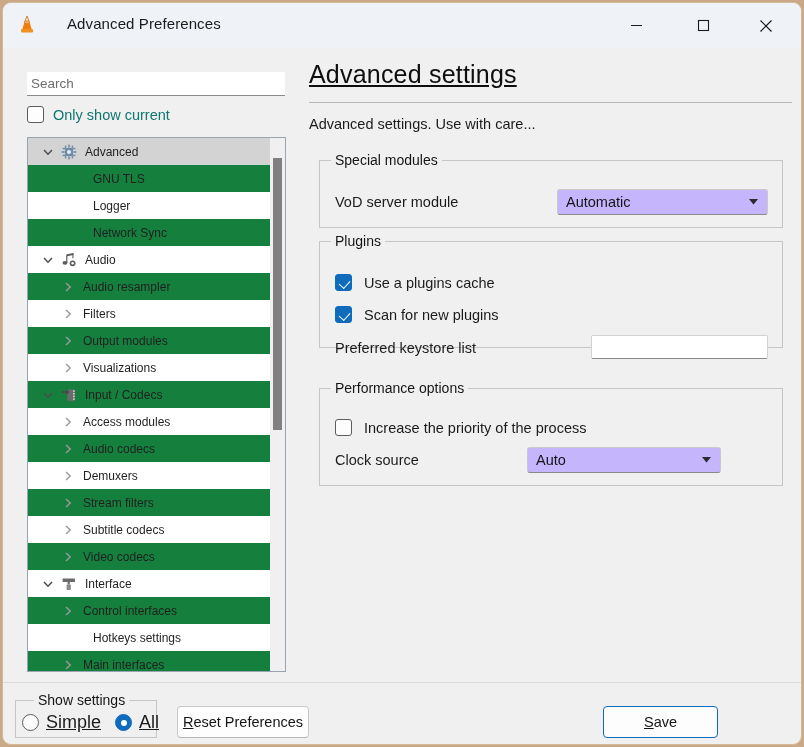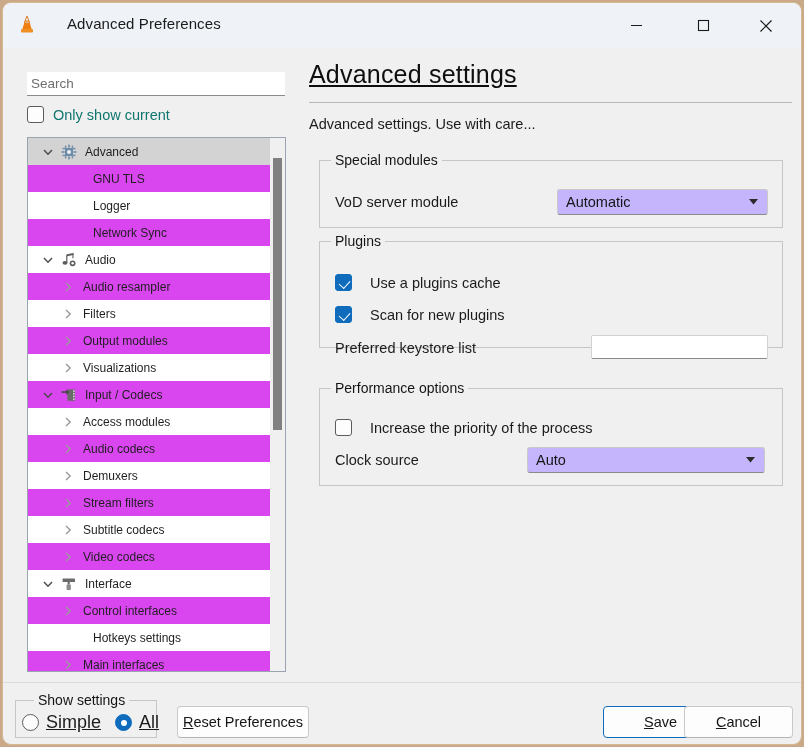--- a/index.html
+++ b/index.html
@@ -106,21 +106,21 @@
     overflow: hidden;
   }
   #tree-inner { position: relative; width: 100%; }
   .trow {
     position: relative;
     height: 27px;
     display: flex; align-items: center;
     white-space: nowrap;
     padding-left: 10px;
   }
-  .trow.alt  { background: #d946ef; align-items: center; }
+  .trow.alt  { background: #15803d; align-items: center; }
   .trow.sel  { background: #d3d3d3; }
   .twist {
     width: 20px; flex: 0 0 auto;
     display: flex; align-items: center; justify-content: center;
     color: #5a5a5a;
   }
   .twist svg { display: block; }
   .ticon {
     width: 22px; flex: 0 0 auto;
     display: flex; align-items: center; justify-content: center;
@@ -210,21 +210,21 @@
     border-radius: 2px;
     font-family: "Liberation Sans", sans-serif;
     font-size: 14.5px;
     color: #151515;
     padding: 0 6px;
     outline: none;
   }
 
   .cbrow {
     position: absolute;
-    display: flex; align-items: center; gap: 18px;
+    display: flex; align-items: center; gap: 12px;
   }
   .cbrow .cblabel { font-size: 14.5px; color: #1b1b1b; white-space: nowrap; }
 
   
   #bottom-divider {
     position: absolute; left: 0; right: 0; top: 679px;
     height: 1px; background: #dcdcdc;
   }
   #gb-show {
     position: absolute;
@@ -555,21 +555,21 @@
   <input class="textinput" style="left: 588px; top: 332px; width: 177px; height: 24px;" type="text" value="">
 
   <div class="groupbox" id="gb-perf">
     <span class="gbtitle">Performance options</span>
   </div>
   <div class="cbrow" style="left:332px; top:416px;align-items:center;">
     <span class="cb"></span>
     <span class="cblabel">Increase the priority of the process</span>
   </div>
   <span class="fieldlabel" style="left:332px; top:449px;">Clock source</span>
-  <div class="combo" style="left:524px; top:444px; width:238px; height:26px;">
+  <div class="combo" style="left:524px; top:444px; width:194px; height:26px;">
     <span class="cval">Auto</span>
     <span class="carrow">
       <svg width="9" height="6" viewBox="0 0 9 6">
           <polygon points="0,0 9,0 4.5,5.5" fill="#2b2b2b"></polygon>
         </svg>
     </span>
   </div>
 
   <div id="bottom-divider"></div>
 
@@ -582,17 +582,14 @@
     <span class="radio on" style="margin-left:7px;"></span>
     <span class="rlabel">All</span>
   </div>
 
   <div class="pbtn" id="btn-reset">
     <span><span class="acc">R</span><span>eset Preferences</span></span>
   </div>
   <div class="pbtn focus" id="btn-save">
     <span><span class="acc">S</span><span>ave</span></span>
   </div>
-  <div class="pbtn" id="btn-cancel">
-    <span><span class="acc">C</span><span>ancel</span></span>
-  </div>
 
 </div>
 
 </body></html>

